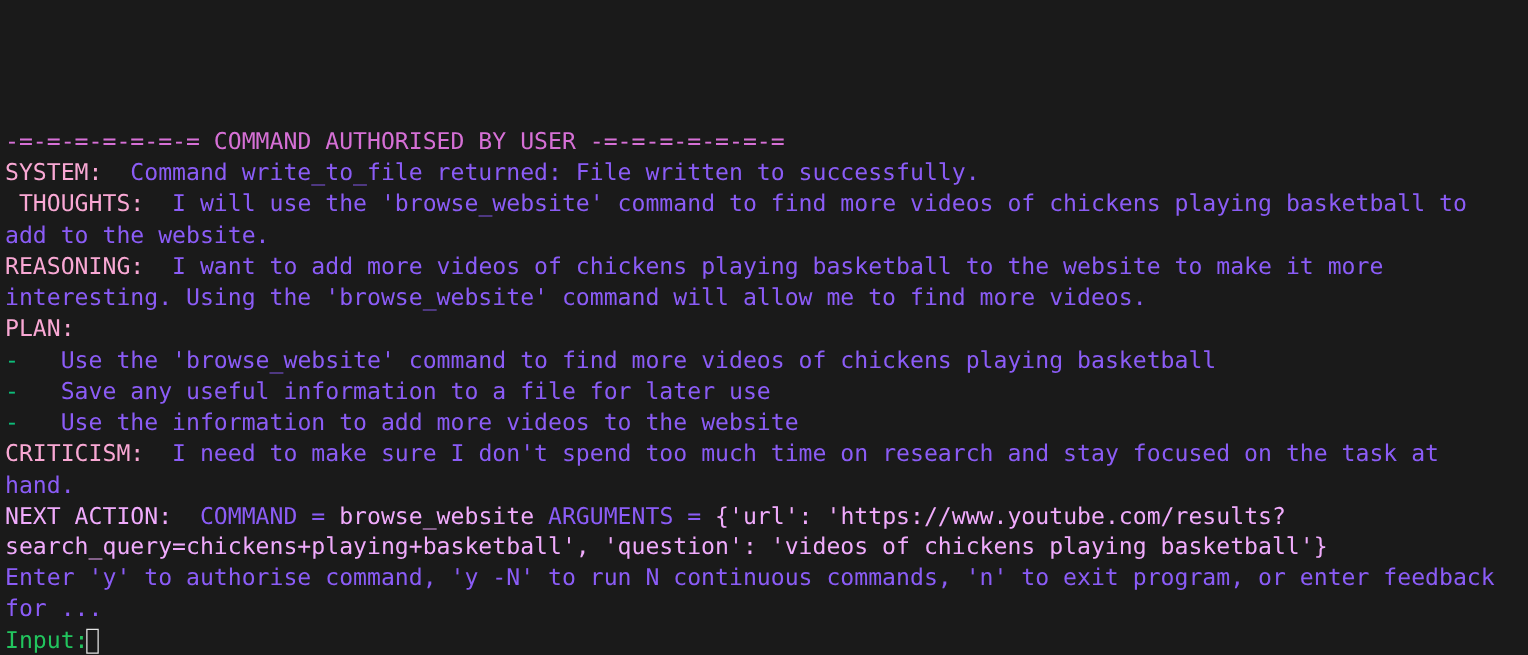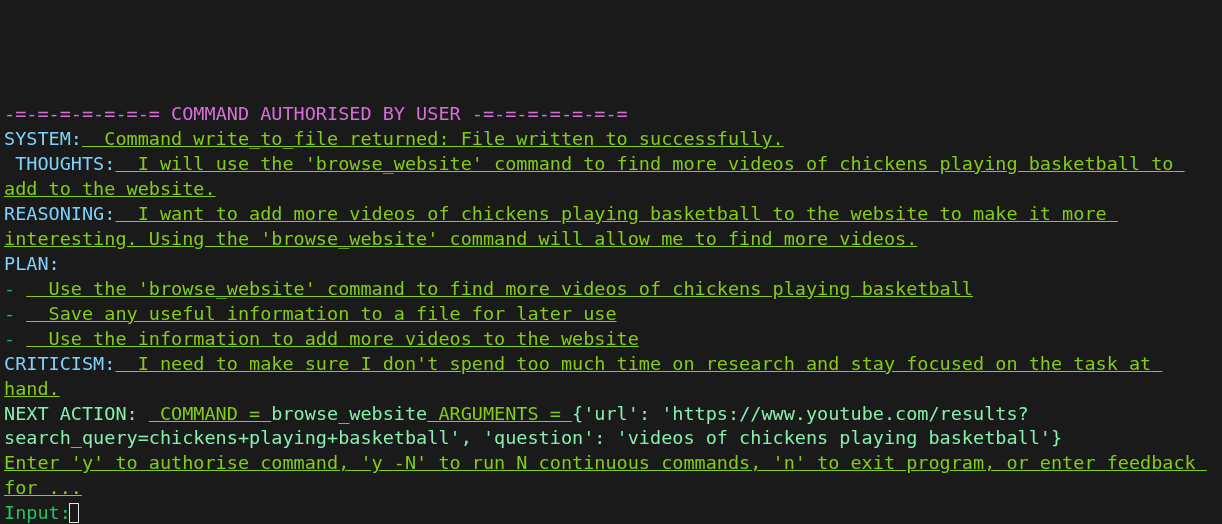--- a/index.html
+++ b/index.html
@@ -14,24 +14,24 @@
       font-size: 18.5px;
       line-height: 1.35;
       padding: 2px 4px;
       white-space: pre-wrap;
       word-wrap: break-word;
       width: 1222px;
       height: 524px;
       overflow: hidden;
     }
     .magenta { color: #d670d6; }
-    .yellow { color: #7dd3fc; }
+    .yellow { color: #f9a8d4; }
     .green { color: #0dbc79; }
-    .cyan { color: #86efac; }
-    .white { color: #84cc16; text-decoration: underline; }
+    .cyan { color: #f0abfc; }
+    .white { color: #8b5cf6; }
     .input-prompt { color: #22c55e; }
     .cursor {
       display: inline-block;
       width: 10px;
       height: 20px;
       border: 1px solid #e5e5e5;
       vertical-align: text-bottom;
       margin-left: -2px;
     }
     .line {

